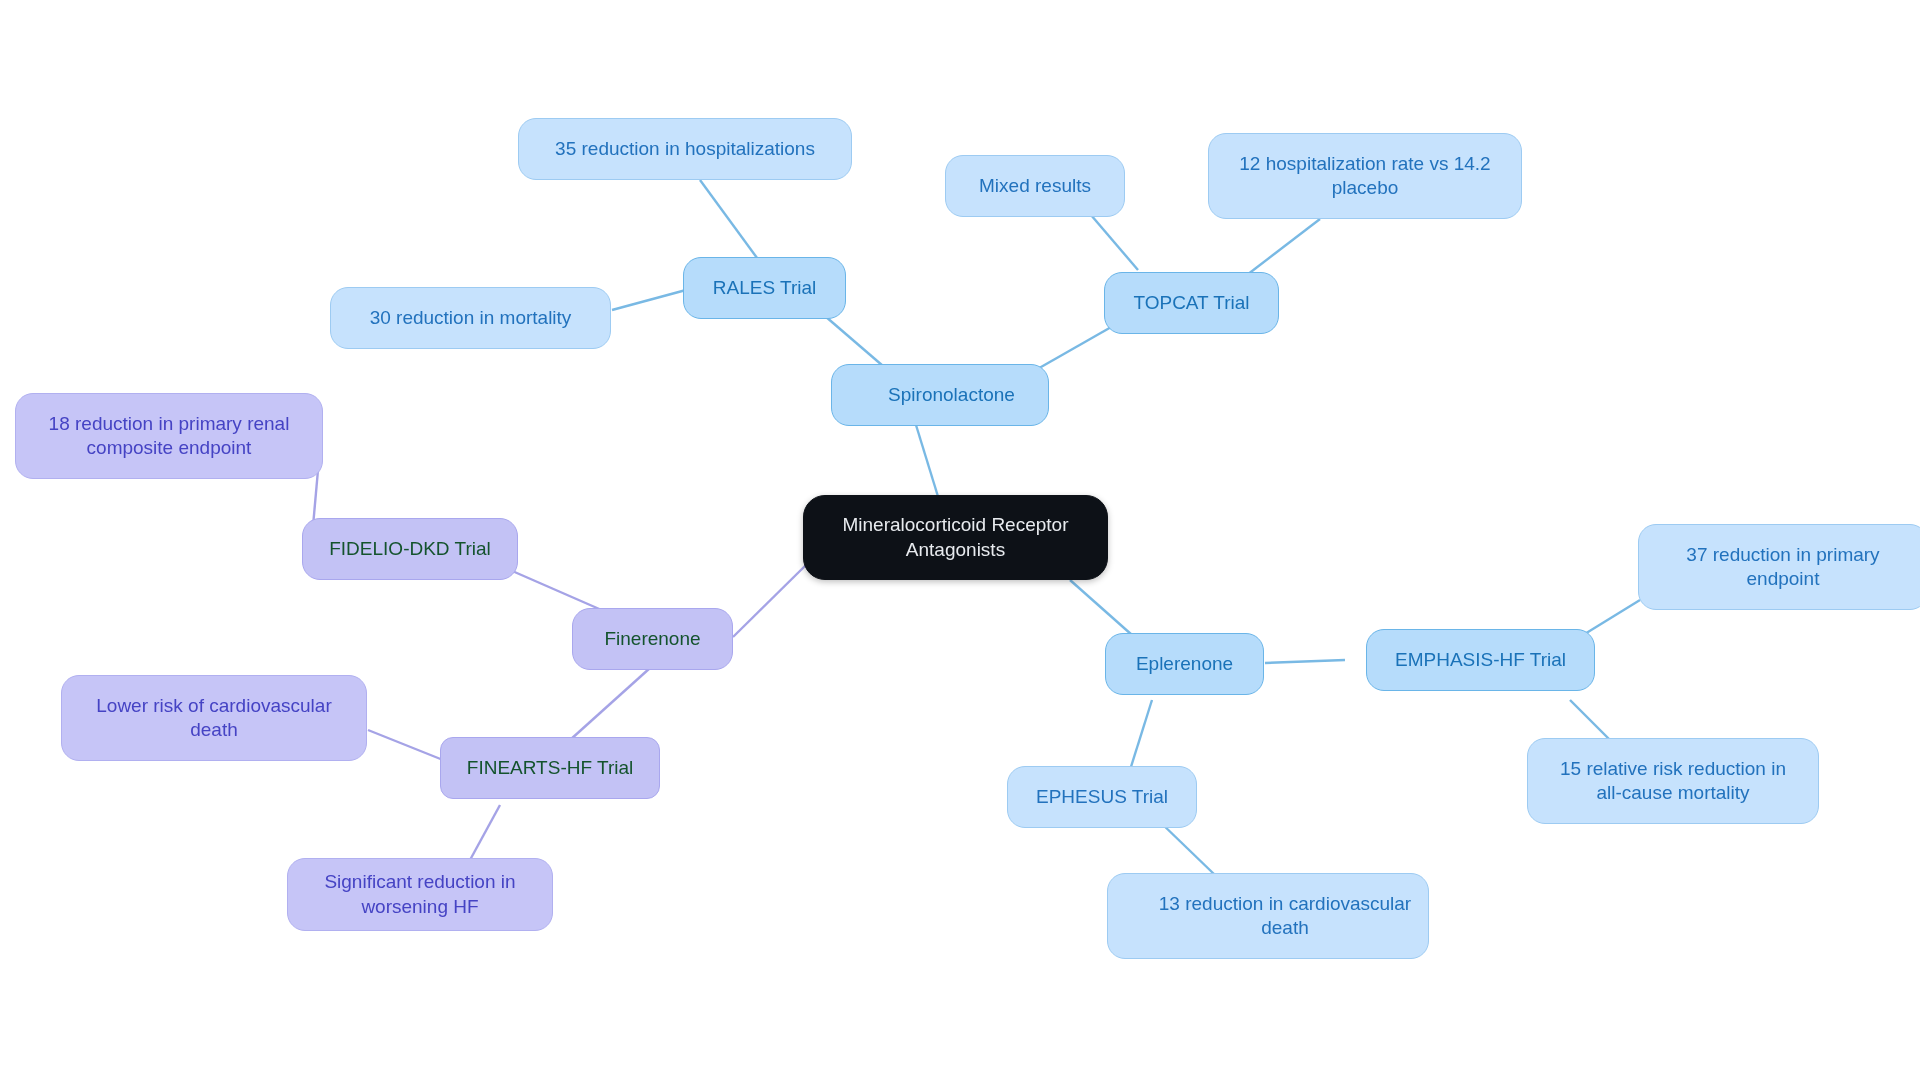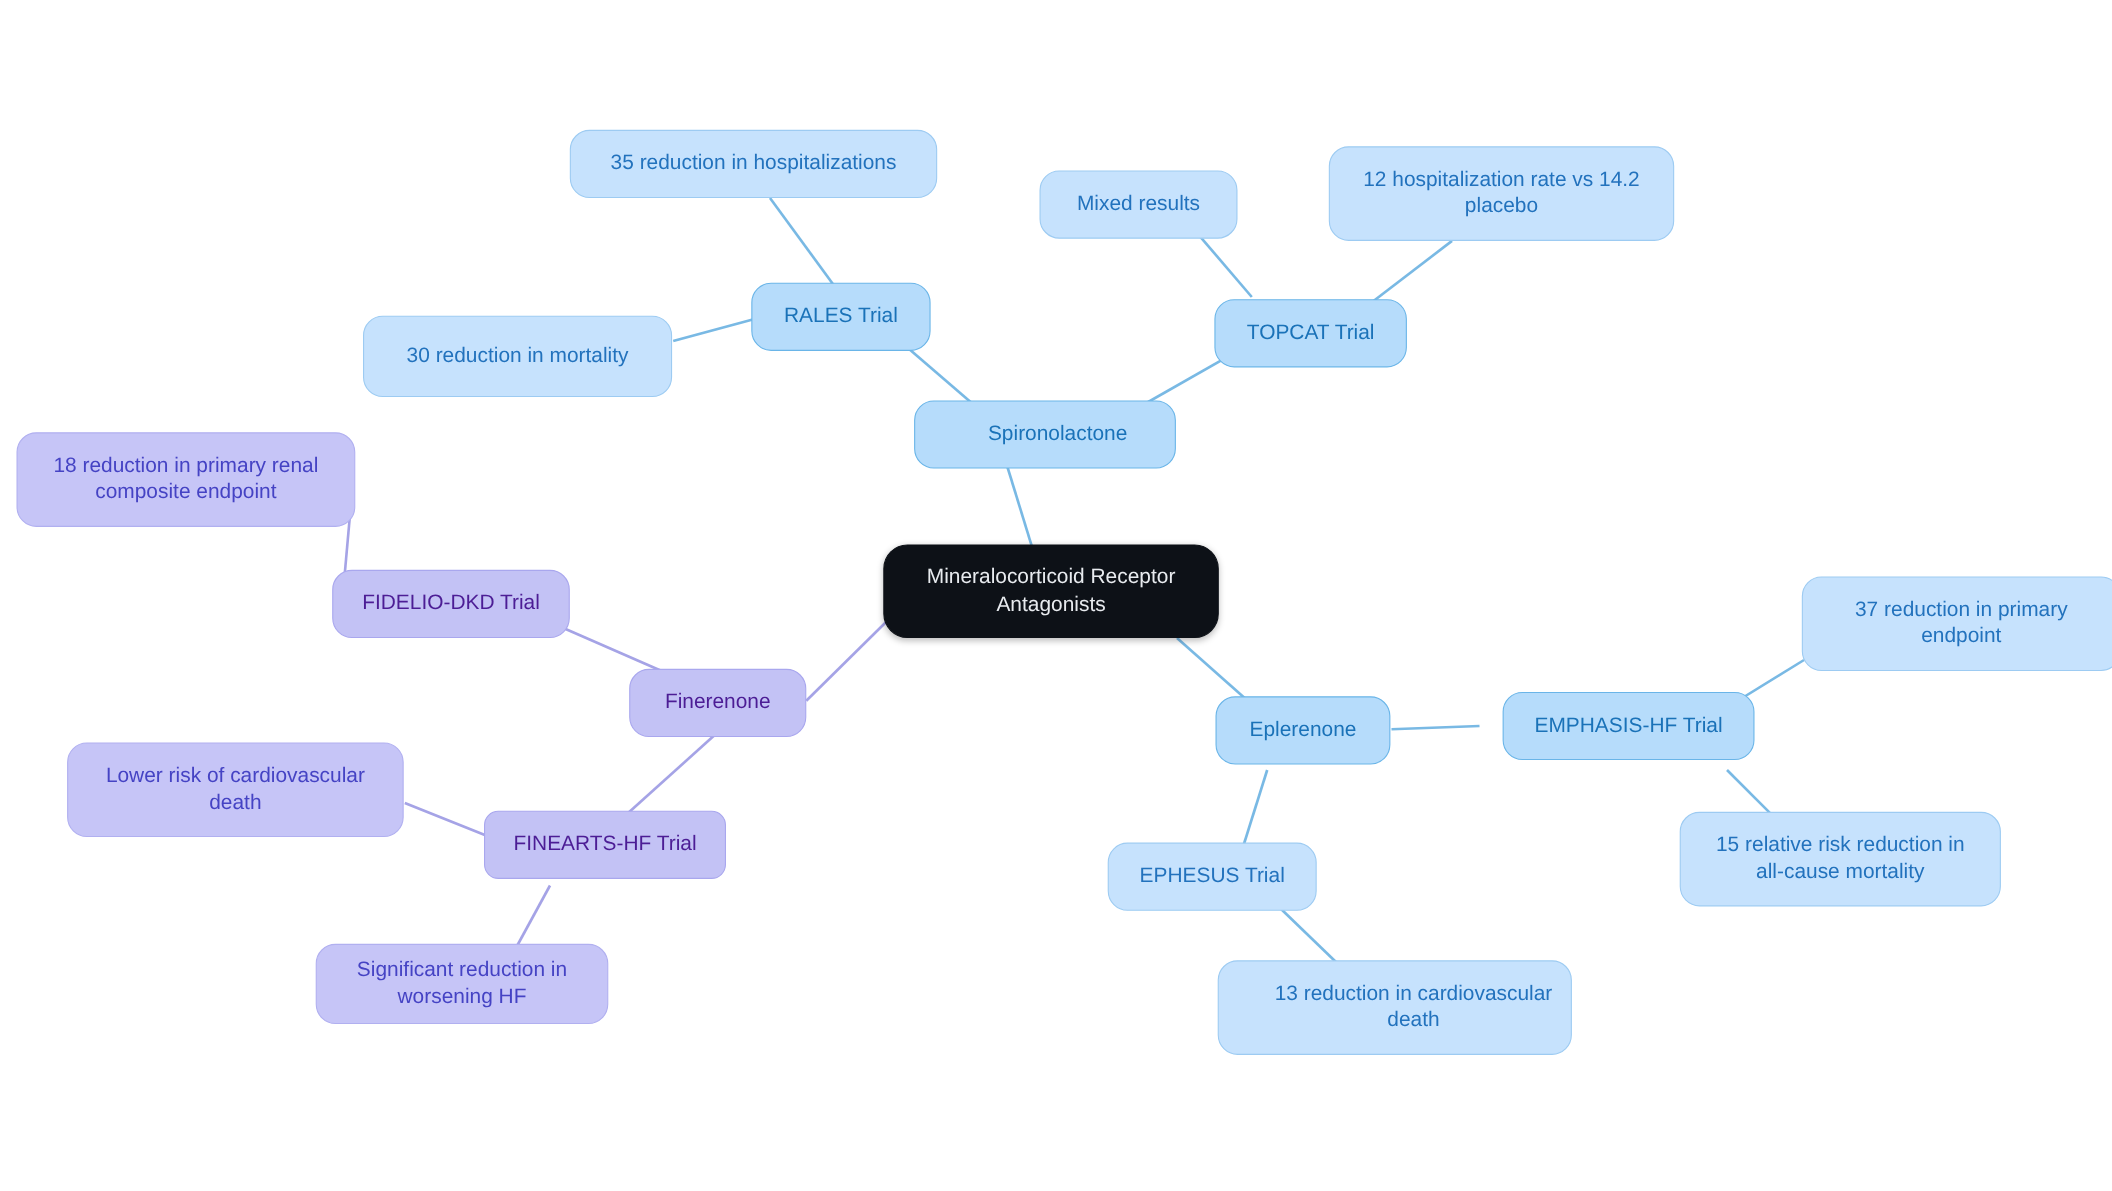--- a/index.html
+++ b/index.html
@@ -53,21 +53,21 @@
   }
   .blue-soft {
     background: #c6e2fd;
     border-color: #9dcbf2;
     color: #2272bd;
     font-size: 19px;
   }
   .purple {
     background: #c3c2f5;
     border-color: #a9a7ee;
-    color: #4c1d95;
+    color: #14532d;
     font-size: 19px;
   }
   .purple-soft {
     background: #c6c5f7;
     border-color: #b1b0f0;
     color: #4543c4;
     font-size: 19px;
   }
 </style>
 </head>
@@ -112,27 +112,27 @@
     <path d="M 1570 700 L 1630 760" stroke="#79b9e4" stroke-width="2.4" fill="none"></path>
 
     <path d="M 1152 700 L 1130 770" stroke="#79b9e4" stroke-width="2.4" fill="none"></path>
 
     <path d="M 1158 820 L 1215 875" stroke="#79b9e4" stroke-width="2.4" fill="none"></path>
   </svg>
 
   <div class="node root" style="left:803px; top:495px; width:305px; height:85px;">Mineralocorticoid Receptor
 Antagonists</div>
 
-  <div class="node blue" style="left:831px; top:364px; width:238px; height:62px;padding-left:37px;">Spironolactone</div>
+  <div class="node blue" style="left:831px; top:364px; width:218px; height:62px;padding-left:37px;">Spironolactone</div>
 
   <div class="node blue" style="left:683px; top:257px; width:163px; height:62px;">RALES Trial</div>
 
   <div class="node blue-soft" style="left:518px; top:118px; width:334px; height:62px;">35 reduction in hospitalizations</div>
 
-  <div class="node blue-soft" style="left:330px; top:287px; width:281px; height:74px;">30 reduction in mortality</div>
+  <div class="node blue-soft" style="left:330px; top:287px; width:281px; height:62px;">30 reduction in mortality</div>
 
   <div class="node blue" style="left:1080px; top:272px; width:175px; height:62px;margin-left:24px;">TOPCAT Trial</div>
 
   <div class="node blue-soft" style="left:945px; top:155px; width:180px; height:62px;text-align:right;">Mixed results</div>
 
   <div class="node blue-soft" style="left:1208px; top:133px; width:314px; height:86px;">12 hospitalization rate vs 14.2
 placebo</div>
 
   <div class="node purple" style="left:572px; top:608px; width:161px; height:62px;">Finerenone</div>
 

